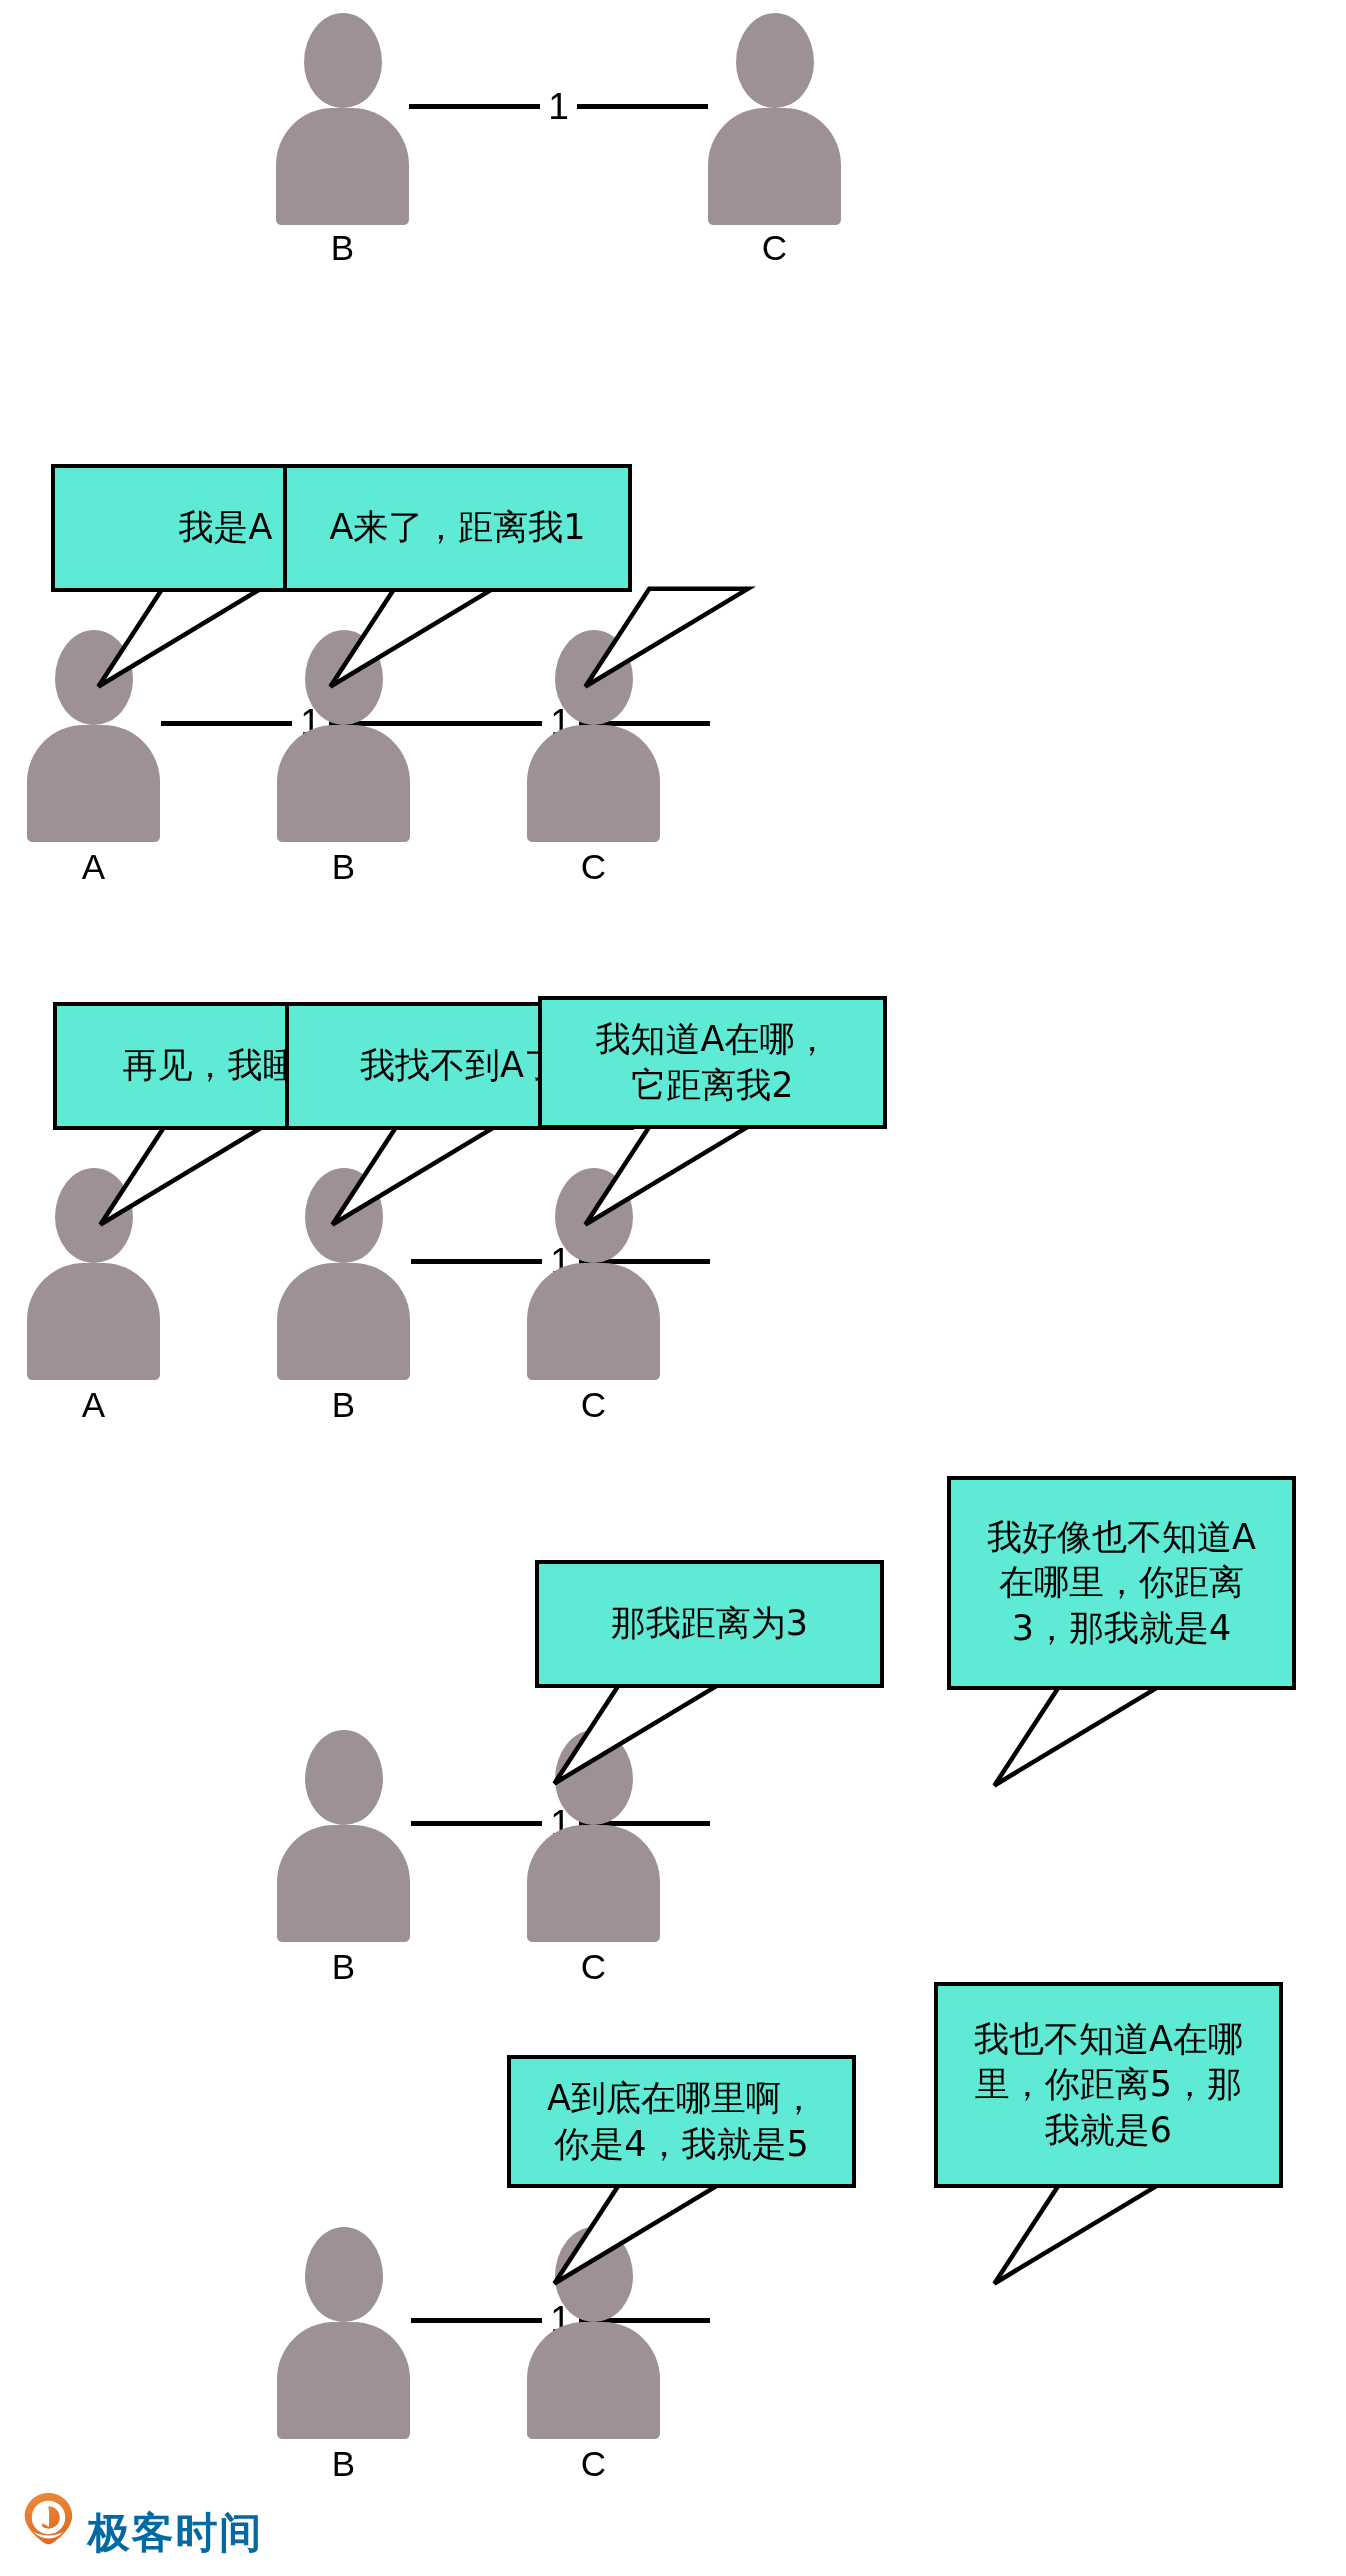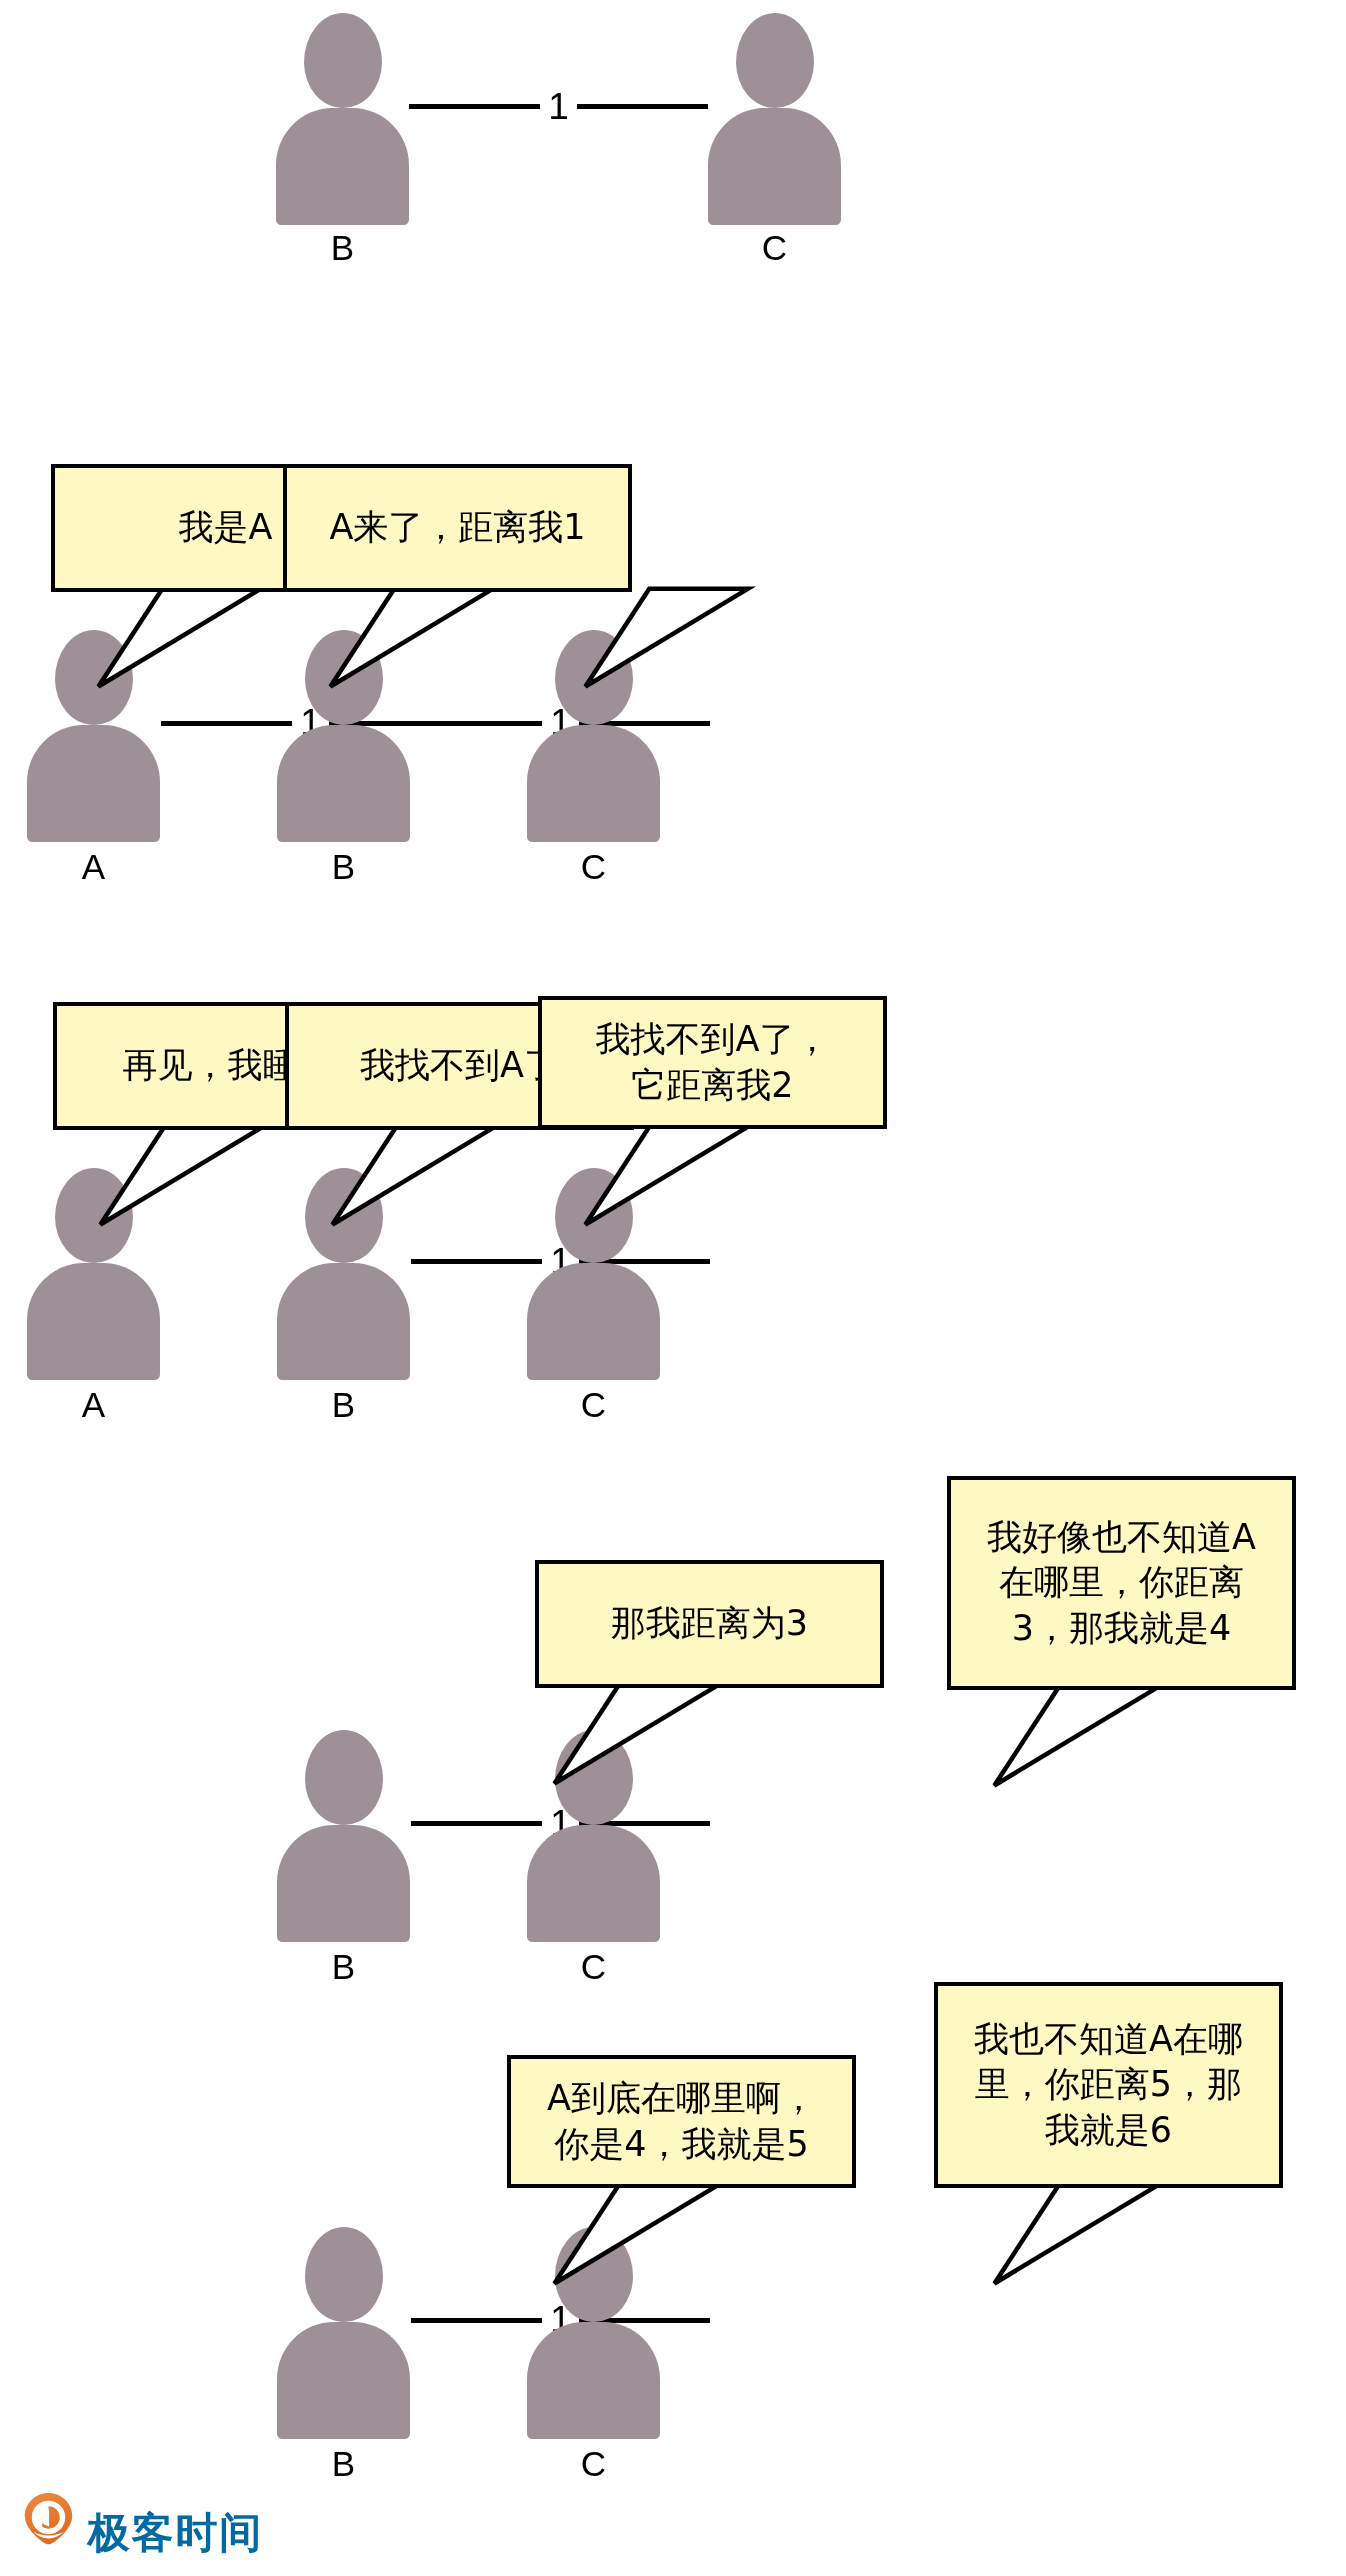--- a/index.html
+++ b/index.html
@@ -59,21 +59,21 @@
     font-size: 37px;
     color: #000000;
     line-height: 1;
     text-align: center;
     font-family: "Liberation Sans", "DejaVu Sans", sans-serif;
   }
   .bubble {
     position: absolute;
     box-sizing: border-box;
     border: 4.6px solid #000000;
-    background: #fef9c3;
+    background: #5eead4;
     display: flex;
     align-items: center;
     justify-content: center;
     text-align: center;
     color: #000000;
     font-size: 35px;
     line-height: 1.30;
     padding: 3.7px 9px;
     white-space: pre-line;
     font-family: "DejaVu Sans", "Liberation Sans", sans-serif;
@@ -168,21 +168,21 @@
   <div class="bubble" style="left:53px; top:1002px; width:349px; height:128px;">再见，我睡了</div>
   <svg class="tail" style="left:53px; top:1122px; width:301px; height:110px;" viewBox="0 0 330 120">
     <polygon points="122,5 230,5 52,112" fill="#ffffff" stroke="#000000" stroke-width="5"></polygon>
   </svg>
 
   <div class="bubble" style="left:285px; top:1002px; width:349px; height:128px;">我找不到A了</div>
   <svg class="tail" style="left:285px; top:1122px; width:301px; height:110px;" viewBox="0 0 330 120">
     <polygon points="122,5 230,5 52,112" fill="#ffffff" stroke="#000000" stroke-width="5"></polygon>
   </svg>
 
-  <div class="bubble" style="left:538px; top:996px; width:349px; height:133px;">我找不到A了，
+  <div class="bubble" style="left:538px; top:996px; width:349px; height:133px;">我知道A在哪，
 它距离我2</div>
   <svg class="tail" style="left:538px; top:1122px; width:301px; height:110px;" viewBox="0 0 330 120">
     <polygon points="122,5 230,5 52,112" fill="#ffffff" stroke="#000000" stroke-width="5"></polygon>
   </svg>
 
   <div class="person" style="left:27px; top:1168px; width:133px; height:212px;">
     <div class="head"></div>
     <div class="body"></div>
   </div>
   <div class="person-label" style="left:27px; top:1387px; width:133px;">A</div>

